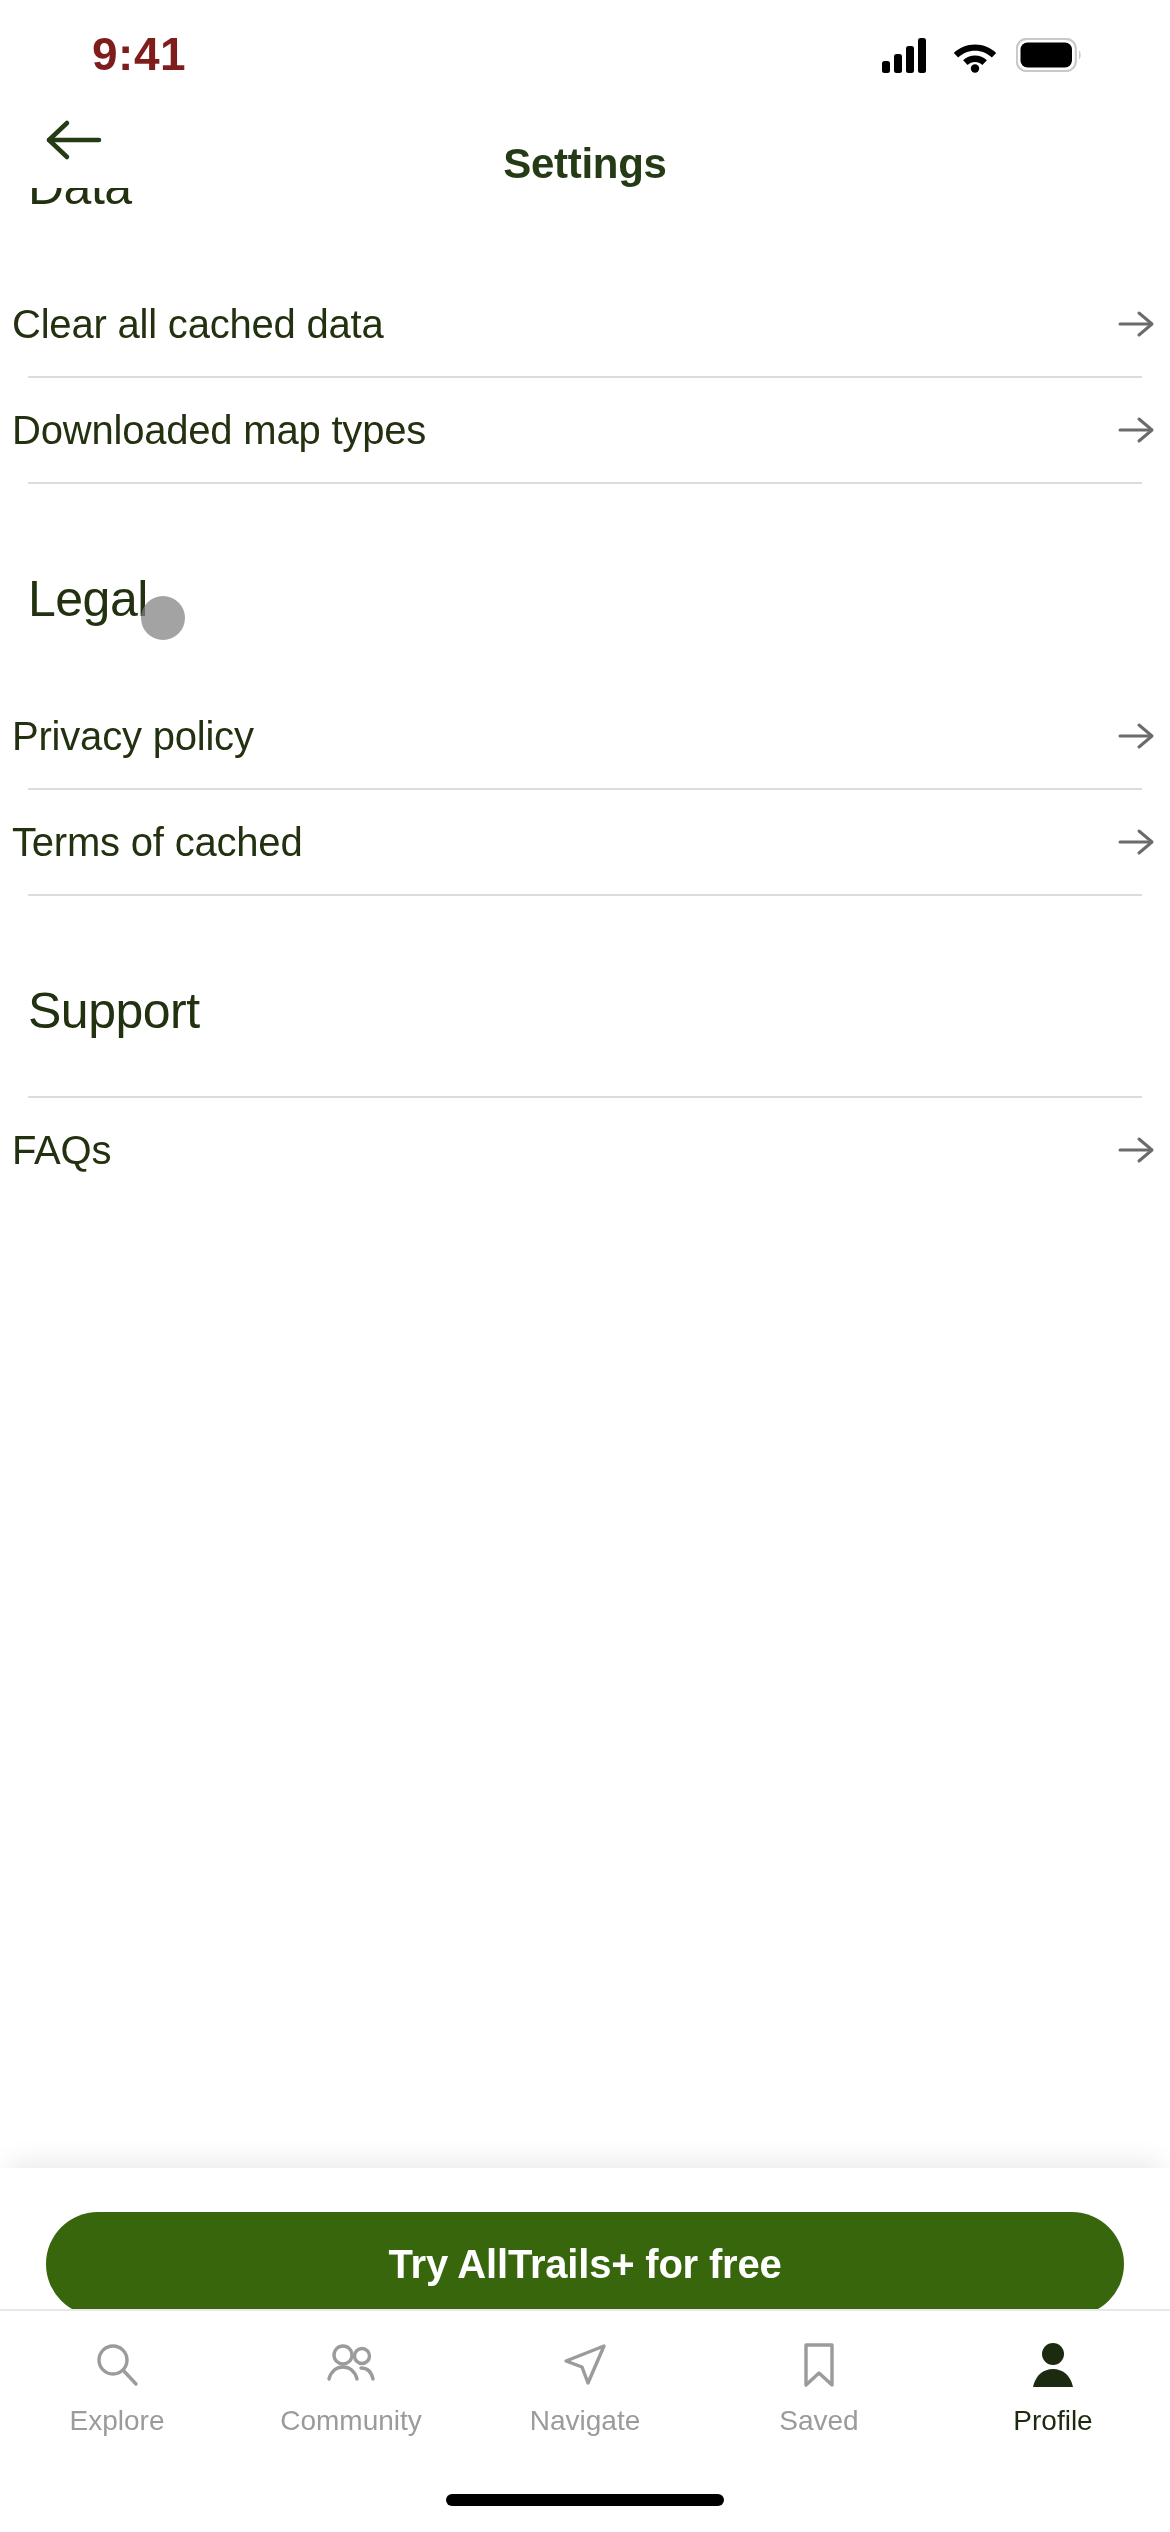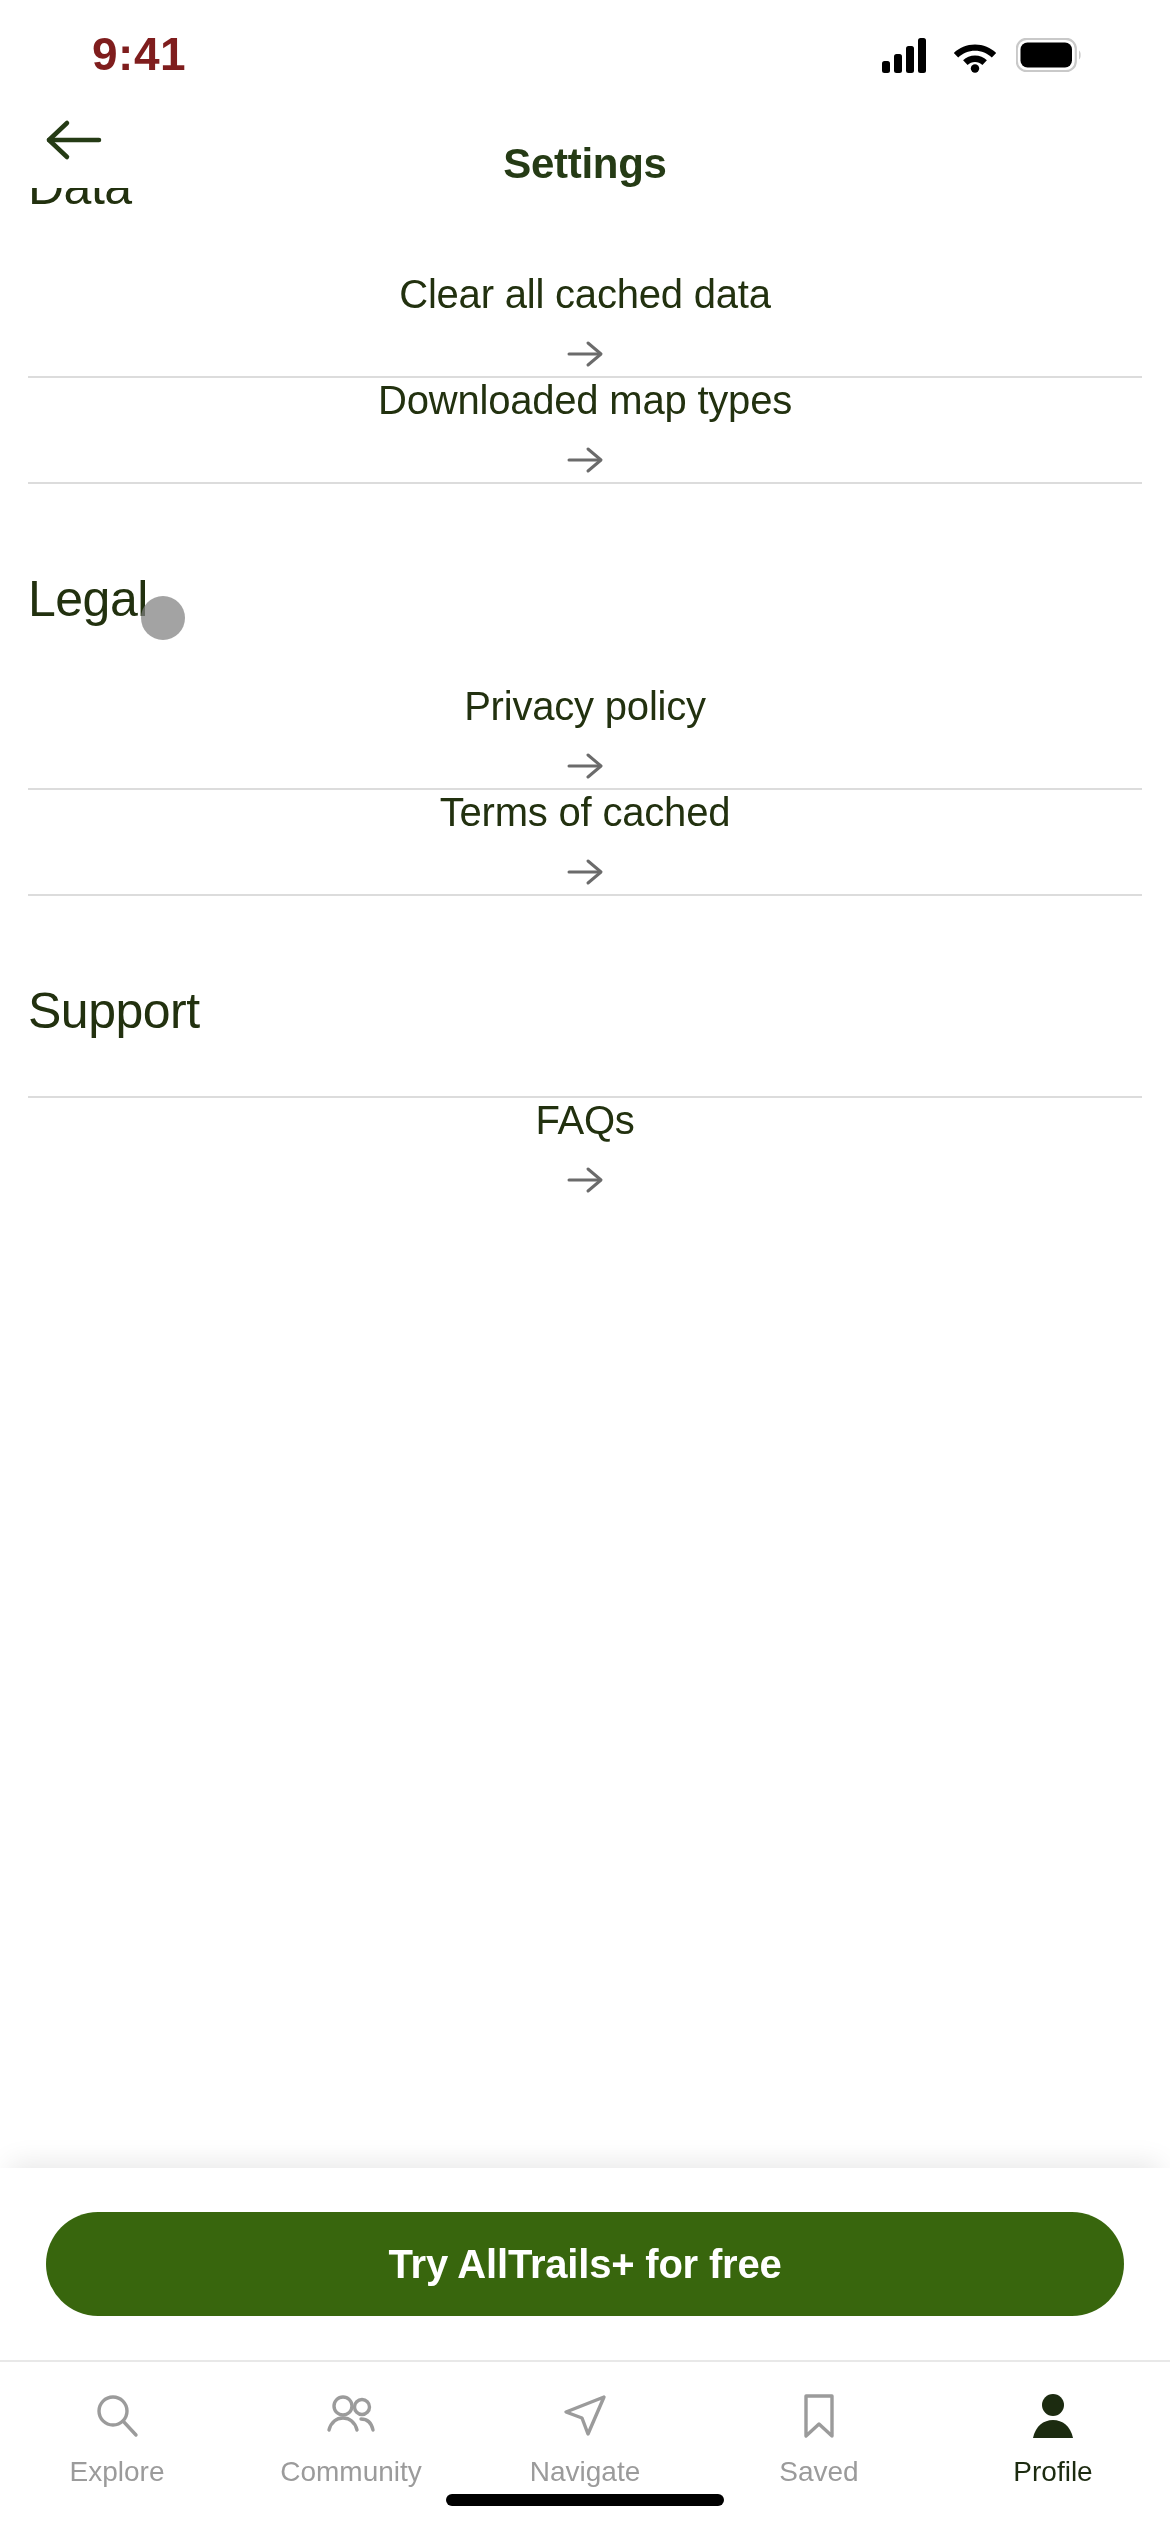--- a/index.html
+++ b/index.html
@@ -51,21 +51,20 @@
     font-size:50px; font-weight:400; color:#22310f;
     padding:0 0 0 28px; letter-spacing:-0.5px;
   }
   .section-gap-top { height:86px; }
   .section-gap-bottom { height:56px; }
 
   .row {
     position:relative; height:104px;
     display:flex; align-items:center; justify-content:space-between;
     padding:0 12px;
-    flex-direction:column;
   }
   .row-label {
     font-size:40px; color:#22310f; letter-spacing:-0.2px;
   }
   .row-arrow { width:44px; height:44px; display:flex; align-items:center; justify-content:center; }
   .divider {
     height:2px; background:#dcdcdc; margin:0 28px;
   }
   .tap-dot {
     position:absolute; width:44px; height:44px; border-radius:50%;
@@ -84,21 +83,21 @@
     background:#38660D;
     display:flex; align-items:center; justify-content:center;
     border:none;
   }
   .cta-label {
     color:#fff; font-size:40px; font-weight:700; letter-spacing:-0.2px;
   }
 
   
   .tabbar {
-    position:absolute; left:0; bottom:0; width:1170px; height:172px;
+    position:absolute; left:0; bottom:0; width:1170px; height:223px;
     background:#fff; border-top:2px solid #e8e8e8;
     display:flex; align-items:flex-start; z-index:45;
     padding-top:26px;
   }
   .tab {
     flex:1; display:flex; flex-direction:column; align-items:center; gap:12px;
   }
   .tab-icon { height:56px; display:flex; align-items:center; justify-content:center; }
   .tab-label { font-size:28px; color:#9b9b9b; }
   .tab.active .tab-label { color:#1c2b10; font-weight:400; }

